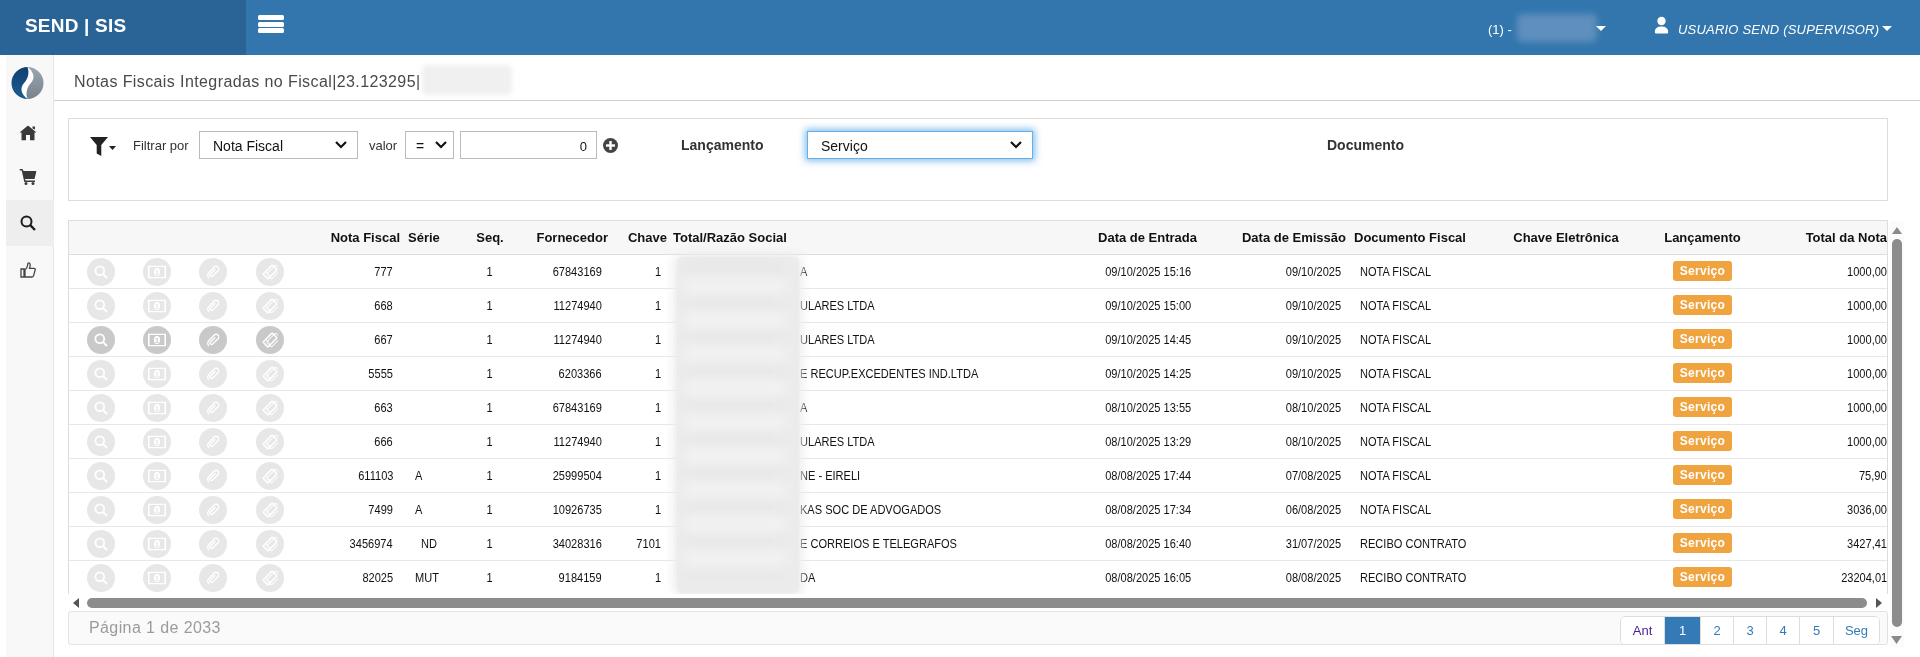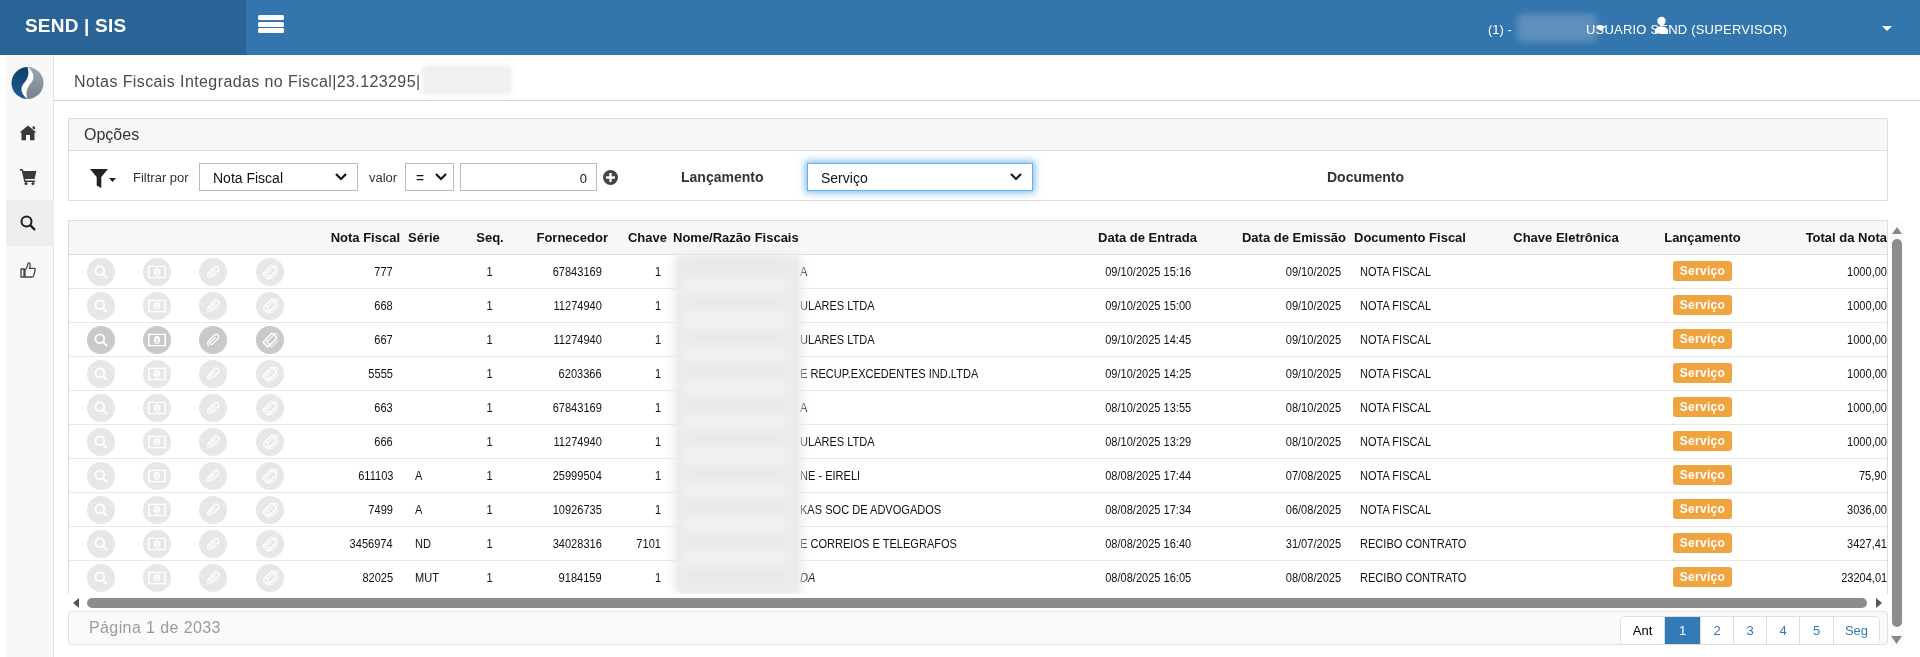--- a/index.html
+++ b/index.html
@@ -72,21 +72,21 @@
   .harr { position:absolute; top:4px; width:0; height:0; border-top:5px solid transparent; border-bottom:5px solid transparent; }
   #vscroll { position:absolute; left:1890px; top:221px; width:14px; height:426px; background:#fbfbfb; }
   #vthumb { position:absolute; left:2px; top:18px; width:10px; height:388px; background:#8c8c8c; border-radius:5px; }
 
   
   #footer { position:absolute; left:68px; top:611px; width:1820px; height:34px; background:#fafafa; border:1px solid #e2e2e2; border-radius:3px; }
   #pginfo { position:absolute; left:20px; top:7px; font-size:16px; color:#9b9b9b; letter-spacing:.4px; }
   #pager { position:absolute; right:7px; top:4px; height:29px; display:flex; border:1px solid #ddd; border-radius:4px; background:#fff; overflow:hidden; }
   .pg { height:27px; line-height:27px; text-align:center; font-size:13px; color:#337ab7; border-left:1px solid #ddd; background:#fff; }
   .pg.first { border-left:none; }
-  .pg.dis { color:#000000; background:#fff; }
+  .pg.dis { color:#4c1d95; background:#fff; }
   .pg.act { background:#337ab7; color:#fff; }
   #pager { border-radius:5px; }
 </style>
 </head>
 <body>
 
 <div id="navbar"></div>
 <div id="navlogo"></div>
 <div id="brand">SEND&nbsp;|&nbsp;SIS</div>
 <div id="burger">
@@ -94,21 +94,21 @@
     <div></div>
     <div></div>
   </div>
 <div class="navtext" style="left:1488px;">(1) -</div>
 <div id="blurtop"></div>
 <span class="caret abs" style="left:1596px; top:26px;"></span>
 <svg class="abs" style="left:1654px; top:16px;" width="15" height="18" viewBox="0 0 15 18">
   <circle cx="7.5" cy="5" r="4.2" fill="#fff"></circle>
   <path d="M0.8 16 Q0.8 10.5 7.5 10.5 Q14.2 10.5 14.2 16 Q14.2 17.5 13 17.5 L2 17.5 Q0.8 17.5 0.8 16 Z" fill="#fff"></path>
 </svg>
-<div class="navtext" style="left:1586px; letter-spacing:.2px;">USUARIO SEND (SUPERVISOR)</div>
+<div class="navtext" style="left:1678px; letter-spacing:.2px;font-style:italic;">USUARIO SEND (SUPERVISOR)</div>
 <span class="caret abs" style="left:1882px; top:26px;"></span>
 
 <div id="titlebar">
   <div id="pagetitle">Notas Fiscais Integradas no Fiscal|23.123295|</div>
   <div id="blurtitle"></div>
 </div>
 
 <div id="sidebar">
   <svg id="sidelogo" viewBox="0 0 34 34">
     <defs>
@@ -144,21 +144,20 @@
       </svg>
   </div>
   <div class="sideitem" style="top:192px;">
     <svg width="16" height="16" viewBox="0 0 16 16">
         <path d="M1 7 L4 7 L4 15 L1 15 Z M5 15 L5 7.5 C7 6.5 7.5 4.5 7.8 2 C7.9 1 8.6 .6 9.3 1 C10.2 1.6 10.3 3.3 10 4.6 L9.5 6.3 L14 6.3 C15 6.3 15.5 7 15.2 7.9 L13.6 13.6 C13.3 14.5 12.8 15 11.8 15 Z" fill="none" stroke="#444" stroke-width="1.3"></path>
       </svg>
   </div>
 </div>
 
 <div class="panel" id="panel-opt">
-  <div id="opt-head">Opções</div>
   <div id="filters">
     <svg class="abs" style="left:21px; top:18px;" width="26" height="20" viewBox="0 0 26 20">
       <path d="M0 0 L18 0 L11.3 8 L11.3 19 L6.7 16.5 L6.7 8 Z" fill="#222"></path>
       <path d="M19 9 L26 9 L22.5 13 Z" fill="#222"></path>
     </svg>
     <div class="flabel" style="left:64px;">Filtrar por</div>
     <div class="sel" style="left:130px; width:159px;">
         <span class="st">Nota Fiscal</span>
       <svg class="ch" width="12" height="8" viewBox="0 0 12 8">
           <path d="M1 1 L6 6 L11 1" fill="none" stroke="#111" stroke-width="2.2"></path>
@@ -208,21 +207,21 @@
         <col style="width:112px">
     </colgroup>
     <tbody>
         <tr id="hrow">
       <th></th>
       <th class="ar">Nota Fiscal</th>
       <th class="al" style="padding-left:8px;">Série</th>
       <th class="ac">Seq.</th>
       <th class="ar" style="padding-right:6px;">Fornecedor</th>
       <th class="ar" style="padding-right:1px;">Chave</th>
-      <th class="al" style="padding-left:5px;">Nome/Razão Fiscais</th>
+      <th class="al" style="padding-left:5px;">Total/Razão Social</th>
       <th class="ar" style="padding-right:1px;">Data de Entrada</th>
       <th class="ar" style="padding-right:2px;">Data de Emissão</th>
       <th class="al" style="padding-left:6px;margin-left:12px;">Documento Fiscal</th>
       <th class="ac">Chave Eletrônica</th>
       <th class="ac">Lançamento</th>
       <th class="ar" style="padding-right:0px;">Total da Nota</th>
     </tr>
     <tr class="row">
       <td class="btns">
             <span class="cbtn" style="left:18px;">
@@ -609,21 +608,21 @@
                   <rect x="1.5" y="4.5" width="13" height="7" rx="1" fill="none" stroke="#fff" stroke-width="1.5"></rect>
                   <line x1="5.5" y1="5" x2="5.5" y2="11" stroke="#fff" stroke-width="1" stroke-dasharray="1.2 1"></line>
                 </g>
                 <g transform="rotate(-45 8 8) translate(2.5,2.5)" opacity=".85">
                   <rect x="1.5" y="4.5" width="13" height="7" rx="1" fill="none" stroke="#fff" stroke-width="1.2"></rect>
                 </g>
               </svg>
             </span>
           </td>
       <td class="ar" style="padding-right:7px;"><span class="x">3456974</span></td>
-      <td class="al" style="padding-left:15px;"><span class="x">ND</span></td>
+      <td class="al" style="padding-left:15px;text-align:center;"><span class="x">ND</span></td>
       <td class="ac"><span class="x">1</span></td>
       <td class="ar" style="padding-right:12px;"><span class="x">34028316</span></td>
       <td class="ar" style="padding-right:7px;"><span class="x">7101</span></td>
       <td class="al" style="padding-left:11px;"><span class="sp" style="width:121px;"></span><span class="x">E CORREIOS E TELEGRAFOS</span></td>
       <td class="ar" style="padding-right:8px;"><span class="x">08/08/2025 16:40</span></td>
       <td class="ar" style="padding-right:7px;"><span class="x">31/07/2025</span></td>
       <td class="al" style="padding-left:12px;"><span class="x">RECIBO CONTRATO</span></td>
       <td class="ac"></td>
       <td class="ac"><span class="badge">Serviço</span></td>
       <td class="ar" style="padding-right:0px;"><span class="x">3427,41</span></td>
@@ -658,21 +657,21 @@
                   <rect x="1.5" y="4.5" width="13" height="7" rx="1" fill="none" stroke="#fff" stroke-width="1.2"></rect>
                 </g>
               </svg>
             </span>
           </td>
       <td class="ar" style="padding-right:7px;"><span class="x">82025</span></td>
       <td class="al" style="padding-left:15px;"><span class="x">MUT</span></td>
       <td class="ac"><span class="x">1</span></td>
       <td class="ar" style="padding-right:12px;"><span class="x">9184159</span></td>
       <td class="ar" style="padding-right:7px;"><span class="x">1</span></td>
-      <td class="al" style="padding-left:11px;font-style:italic;"><span class="sp" style="width:121px;"></span><span class="x">DA</span></td>
+      <td class="al" style="padding-left:11px;"><span class="sp" style="width:121px;"></span><span class="x">DA</span></td>
       <td class="ar" style="padding-right:8px;"><span class="x">08/08/2025 16:05</span></td>
       <td class="ar" style="padding-right:7px;"><span class="x">08/08/2025</span></td>
       <td class="al" style="padding-left:12px;"><span class="x">RECIBO CONTRATO</span></td>
       <td class="ac"></td>
       <td class="ac"><span class="badge">Serviço</span></td>
       <td class="ar" style="padding-right:0px;"><span class="x">23204,01</span></td>
     </tr>
   </tbody>
     </table>
   <div id="blurname">

